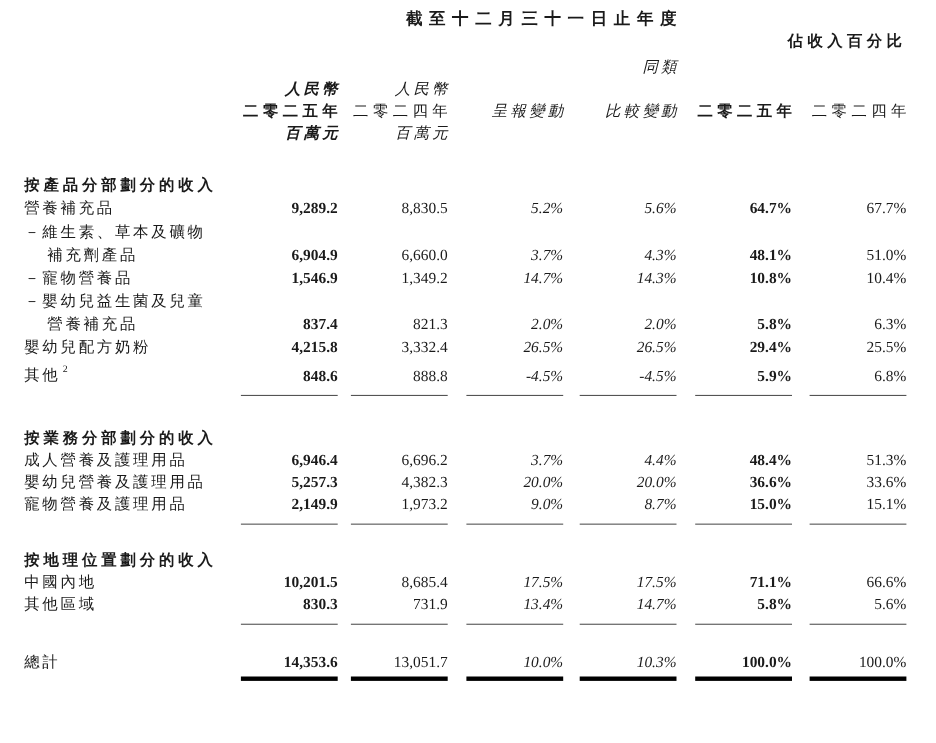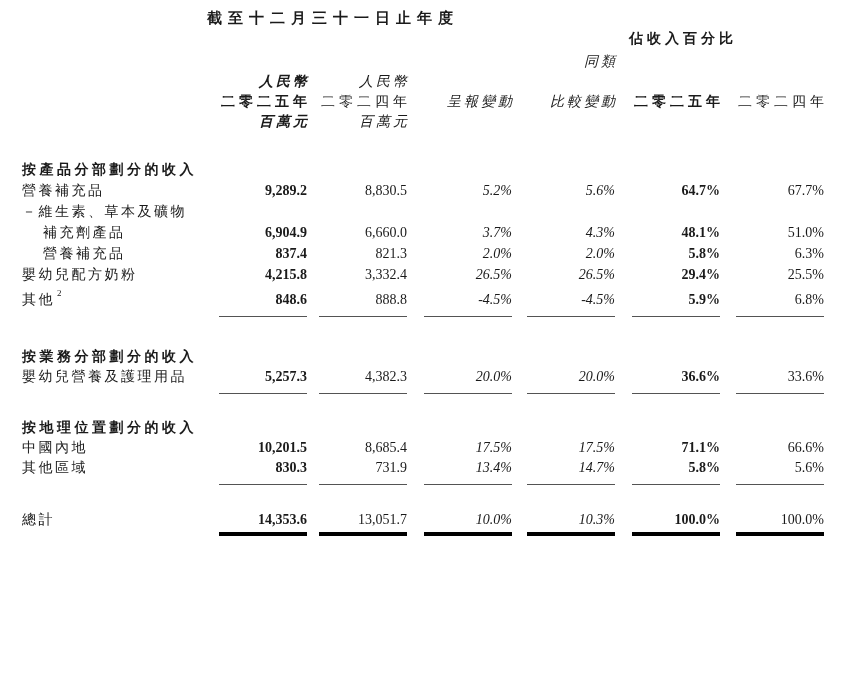--- a/index.html
+++ b/index.html
@@ -4,21 +4,21 @@
 <style>
   html,body{margin:0;padding:0}
   body{
     width:851px;height:675px;overflow:hidden;background:#ffffff;
     font-family:"Liberation Serif", serif;color:#1a1a1a;
   }
   .page{padding:6px 0 0 22px}
   table{border-collapse:collapse;table-layout:fixed;width:802px}
   td{padding:0;font-size:14px;line-height:20px;vertical-align:bottom;white-space:nowrap}
   .n{text-align:right}
-  .c{text-align:left}
+  .c{text-align:right}
   .b{font-weight:bold}
   .i{font-style:italic}
   tr.lh21 td{line-height:21px}
   
   .cs6{letter-spacing:6px;margin-right:-6px}
   .cs4{letter-spacing:4px}
   .n .cs4{margin-right:-4px}
   .cs3{letter-spacing:3px}
   .n .cs3{margin-right:-3px}
   .cs25{letter-spacing:2.5px}
@@ -118,20 +118,33 @@
     <tr class="lh21">
       <td class="ind"><span class="cs25">補充劑產品</span></td>
       <td class="n b">6,904.9</td>
       <td class="n">6,660.0</td>
       <td class="n i">3.7%</td>
       <td class="n i">4.3%</td>
       <td class="n b">48.1%</td>
       <td class="n">51.0%</td>
     </tr>
     <tr class="lh21">
+      <td><span class="cs25">－寵物營養品</span></td>
+      <td class="n b">1,546.9</td>
+      <td class="n">1,349.2</td>
+      <td class="n i">14.7%</td>
+      <td class="n i">14.3%</td>
+      <td class="n b">10.8%</td>
+      <td class="n">10.4%</td>
+    </tr>
+    <tr class="lh21">
+      <td><span class="cs25">－嬰幼兒益生菌及兒童</span></td>
+      <td colspan="6"></td>
+    </tr>
+    <tr class="lh21">
       <td class="ind"><span class="cs25">營養補充品</span></td>
       <td class="n b">837.4</td>
       <td class="n">821.3</td>
       <td class="n i">2.0%</td>
       <td class="n i">2.0%</td>
       <td class="n b">5.8%</td>
       <td class="n">6.3%</td>
     </tr>
     <tr class="lh21">
       <td><span class="cs25">嬰幼兒配方奶粉</span></td>
@@ -174,28 +187,46 @@
     </tr>
 
     <tr class="sp28">
           <td colspan="7"></td>
         </tr>
 
     <tr>
       <td colspan="7" class="sechdr"><span>按業務分部劃分的收入</span></td>
     </tr>
     <tr>
+      <td><span class="cs25">成人營養及護理用品</span></td>
+      <td class="n b">6,946.4</td>
+      <td class="n">6,696.2</td>
+      <td class="n i">3.7%</td>
+      <td class="n i">4.4%</td>
+      <td class="n b">48.4%</td>
+      <td class="n">51.3%</td>
+    </tr>
+    <tr>
       <td><span class="cs25">嬰幼兒營養及護理用品</span></td>
       <td class="n b">5,257.3</td>
       <td class="n">4,382.3</td>
       <td class="n i">20.0%</td>
       <td class="n i">20.0%</td>
       <td class="n b">36.6%</td>
       <td class="n">33.6%</td>
     </tr>
+    <tr>
+      <td><span class="cs25">寵物營養及護理用品</span></td>
+      <td class="n b">2,149.9</td>
+      <td class="n">1,973.2</td>
+      <td class="n i">9.0%</td>
+      <td class="n i">8.7%</td>
+      <td class="n b">15.0%</td>
+      <td class="n">15.1%</td>
+    </tr>
     <tr class="rr">
       <td></td>
       <td>
             <div class="rule"></div>
           </td>
       <td>
             <div class="rule"></div>
           </td>
       <td>
             <div class="rule"></div>

